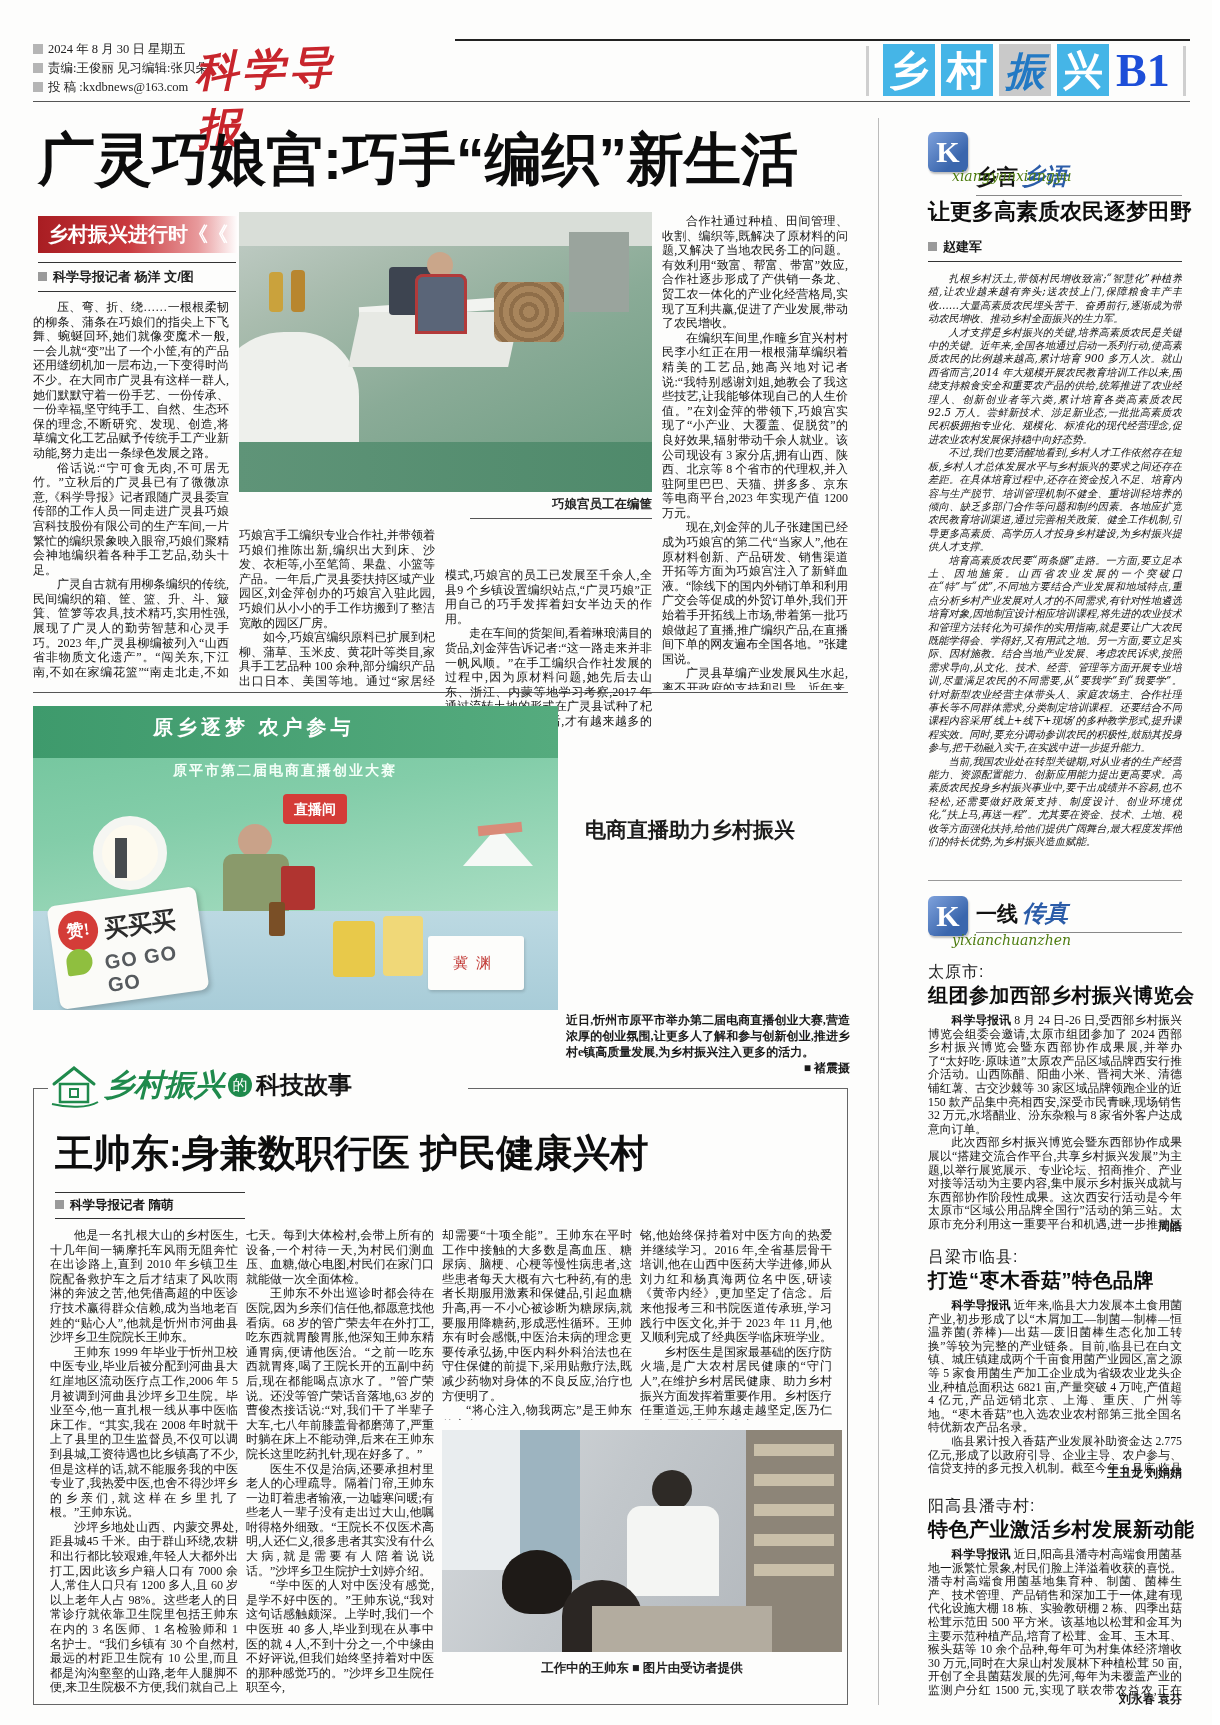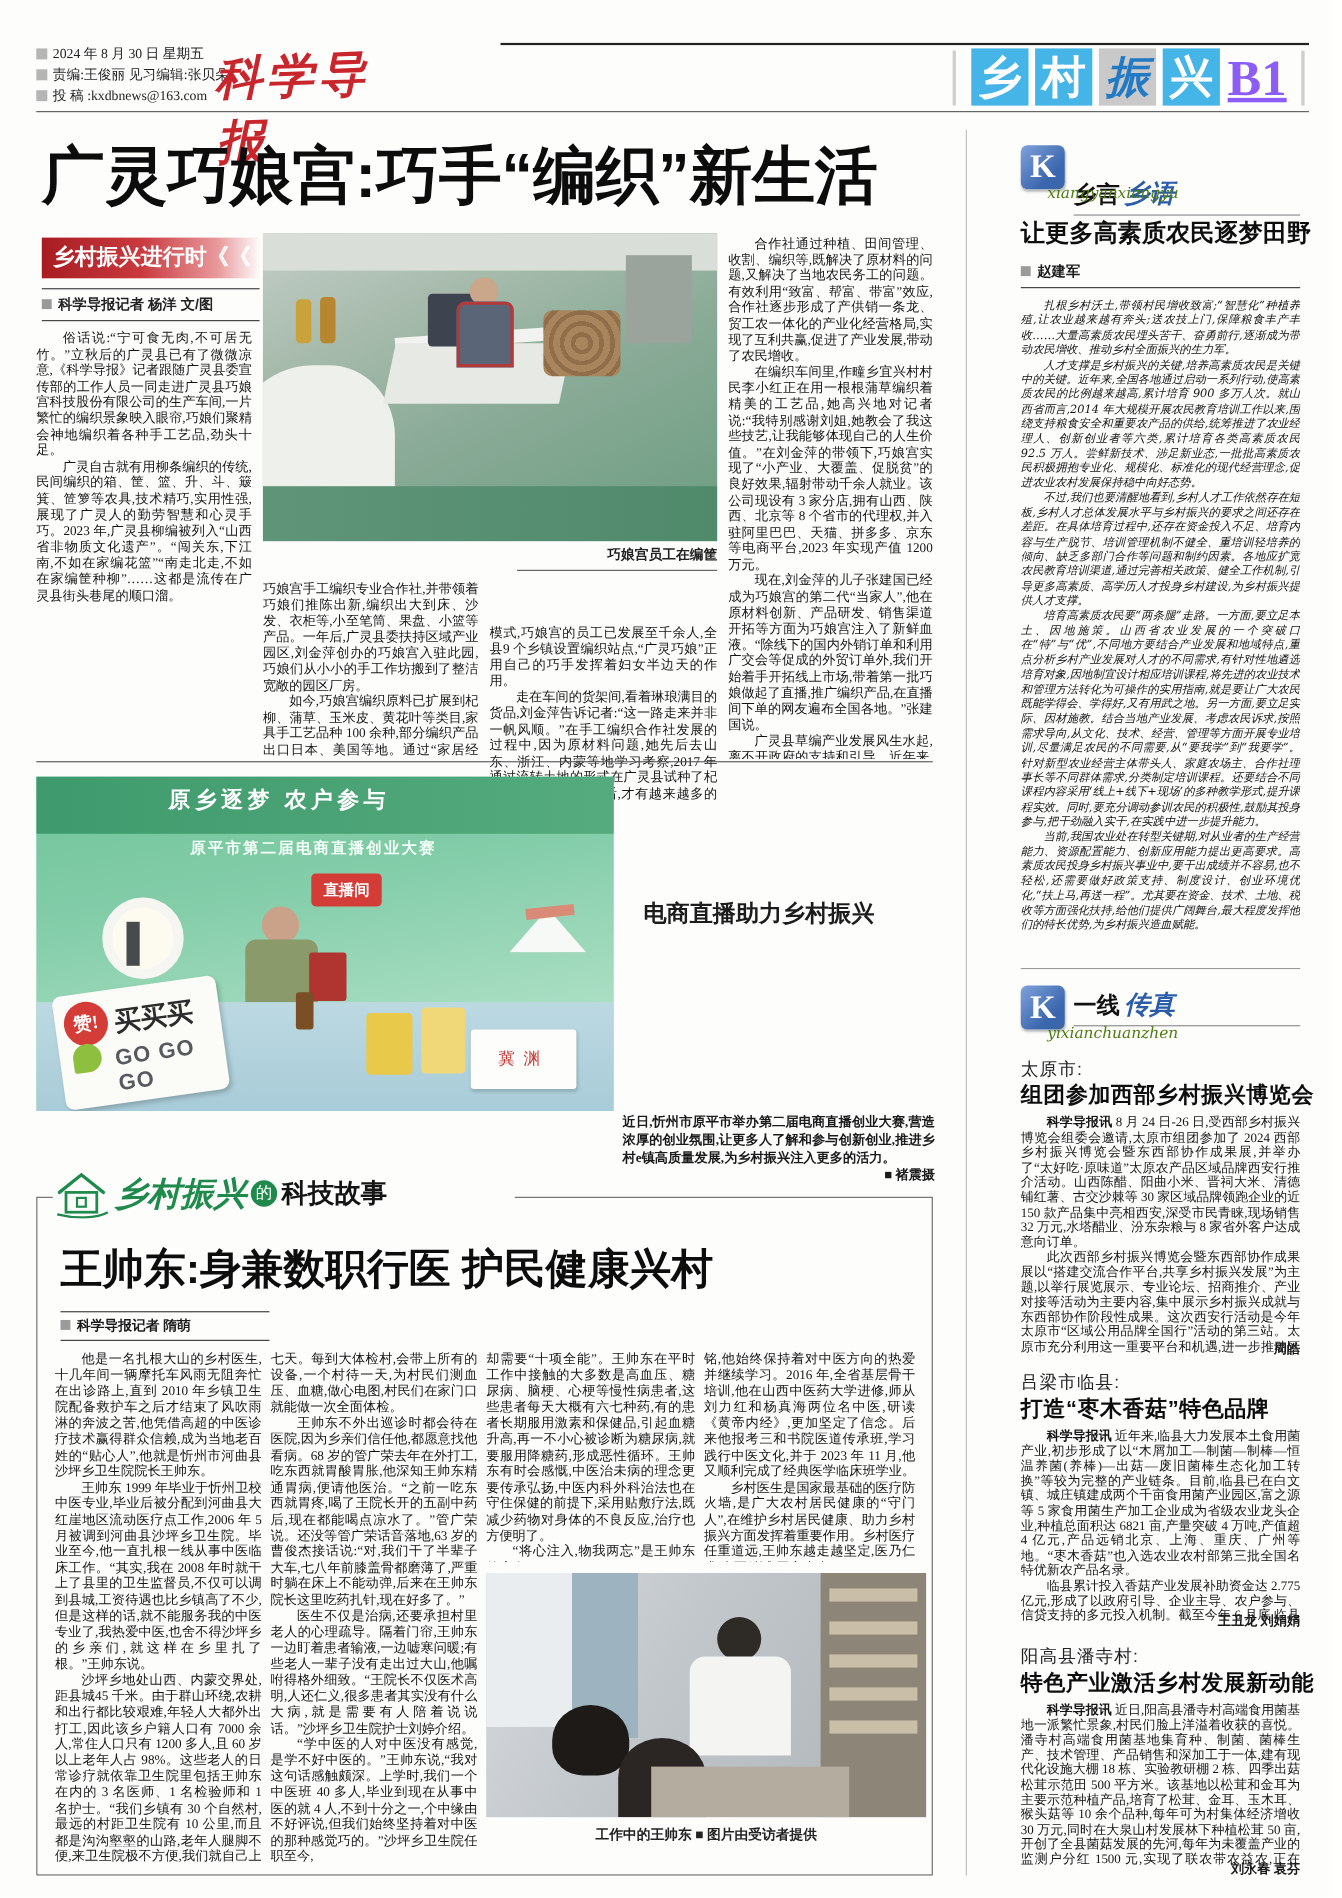--- a/index.html
+++ b/index.html
@@ -15,21 +15,21 @@
   .hdr-info { left:33px; top:40px; width:230px; font-size:12.5px; line-height:19px; color:#222; }
   .hdr-info .sq { display:inline-block; width:10px; height:10px; background:#b5b5b5; margin-right:5px; vertical-align:-1px; }
   .masthead { left:196px; top:40px; width:180px; color:#c8252c; font-family:"DejaVu Serif", serif;
               font-size:43px; font-weight:bold; font-style:italic; letter-spacing:4px; transform:rotate(-2deg); }
   .rule-top { left:455px; top:39px; width:735px; height:2px; background:#222; }
   .rule-hdr-btm { left:33px; top:101px; width:1157px; height:1px; background:#555; }
   .banner-sq { width:52px; height:52px; top:44px; color:#fff; font-weight:900; font-size:40px;
                text-align:center; line-height:54px; }
   .banner-blue { background:#45b5e7; }
   .banner-gray { background:#c9c9c9; color:#2279c4; font-family:"DejaVu Serif", serif; font-style:italic; }
-  .pageno { left:1116px; top:44px; font-family:"Liberation Serif", serif; font-weight:bold; font-size:46px; color:#8b5cf6;text-decoration:underline; }
+  .pageno { left:1116px; top:44px; font-family:"Liberation Serif", serif; font-weight:bold; font-size:46px; color:#1d4ed8; }
   .banner-bar { top:46px; width:3px; height:50px; background:#cfcfcf; }
 
   
   .main-headline { left:38px; top:122px; width:800px; font-size:57px; font-weight:900; color:#0c0c0c;
                    letter-spacing:0px; white-space:nowrap; }
   .kicker { left:38px; top:216px; width:200px; height:37px; line-height:37px; padding-left:10px;
             background:linear-gradient(90deg,#a81d22 0%,#c9393e 45%,#e89a9c 80%,#ffffff 100%);
             color:#fff; font-weight:bold; font-size:20px; white-space:nowrap; }
   .byline1 { left:38px; top:262px; width:198px; border-top:1.5px solid #333; border-bottom:1.5px solid #333;
              padding:5px 0 5px 0; font-size:13px; font-weight:bold; color:#222; }
@@ -120,20 +120,21 @@
     <div class="shape" style="left:255px; top:70px; width:70px; height:60px; background:repeating-radial-gradient(circle at 50% 50%, #a8855c 0 6px, #8f6e49 6px 10px); border-radius:8px;"></div>
     <div class="shape" style="left:330px; top:20px; width:60px; height:80px; background:#9aa49d;"></div>
     <div class="shape" style="left:30px; top:60px; width:14px; height:40px; background:#caa23c; border-radius:4px;"></div>
     <div class="shape" style="left:52px; top:58px; width:14px; height:42px; background:#b8862f; border-radius:4px;"></div>
     <div class="shape" style="left:0px; top:230px; width:413px; height:50px; background:linear-gradient(90deg,#5f9478,#4f8a6b);"></div>
   </div>
   <div class="abs cap" style="left:480px; top:496px; width:172px; text-align:right;">巧娘宫员工在编筐</div>
   <div class="abs rule" style="left:470px; top:518px; width:182px; height:1px;"></div>
 
   <div class="abs bodycol just hide-ovf" style="left:33px; top:300px; width:196px; height:380px;">
+      <p>压、弯、折、绕……一根根柔韧的柳条、蒲条在巧娘们的指尖上下飞舞、蜿蜒回环,她们就像变魔术一般,一会儿就“变”出了一个小筐,有的产品还用缝纫机加一层布边,一下变得时尚不少。在大同市广灵县有这样一群人,她们默默守着一份手艺、一份传承、一份幸福,坚守纯手工、自然、生态环保的理念,不断研究、发现、创造,将草编文化工艺品赋予传统手工产业新动能,努力走出一条绿色发展之路。</p>
       <p>俗话说:“宁可食无肉,不可居无竹。”立秋后的广灵县已有了微微凉意,《科学导报》记者跟随广灵县委宣传部的工作人员一同走进广灵县巧娘宫科技股份有限公司的生产车间,一片繁忙的编织景象映入眼帘,巧娘们聚精会神地编织着各种手工艺品,劲头十足。</p>
       <p>广灵自古就有用柳条编织的传统,民间编织的箱、筐、篮、升、斗、簸箕、笸箩等农具,技术精巧,实用性强,展现了广灵人的勤劳智慧和心灵手巧。2023 年,广灵县柳编被列入“山西省非物质文化遗产”。“闯关东,下江南,不如在家编花篮”“南走北走,不如在家编筐种柳”……这都是流传在广灵县街头巷尾的顺口溜。</p>
     </div>
   <div class="abs bodycol just hide-ovf cont" style="left:239px; top:528px; width:196px; height:160px;">
       <p>巧娘宫手工编织专业合作社,并带领着巧娘们推陈出新,编织出大到床、沙发、衣柜等,小至笔筒、果盘、小篮等产品。一年后,广灵县委扶持区域产业园区,刘金萍创办的巧娘宫入驻此园,巧娘们从小小的手工作坊搬到了整洁宽敞的园区厂房。</p>
       <p>如今,巧娘宫编织原料已扩展到杞柳、蒲草、玉米皮、黄花叶等类目,家具手工艺品种 100 余种,部分编织产品出口日本、美国等地。通过“家居经济”“炕头经济”等</p>
     </div>
   <div class="abs bodycol just hide-ovf cont" style="left:445px; top:528px; width:207px; height:160px;margin-top:40px;">
       <p>模式,巧娘宫的员工已发展至千余人,全县9 个乡镇设置编织站点,“广灵巧娘”正用自己的巧手发挥着妇女半边天的作用。</p>
       <p>走在车间的货架间,看着琳琅满目的货品,刘金萍告诉记者:“这一路走来并非一帆风顺。”在手工编织合作社发展的过程中,因为原材料问题,她先后去山东、浙江、内蒙等地学习考察,2017 年通过流转土地的形式在广灵县试种了杞柳 732 亩,试种成功后,才有越来越多的农民开始跟风种杞柳。</p>

